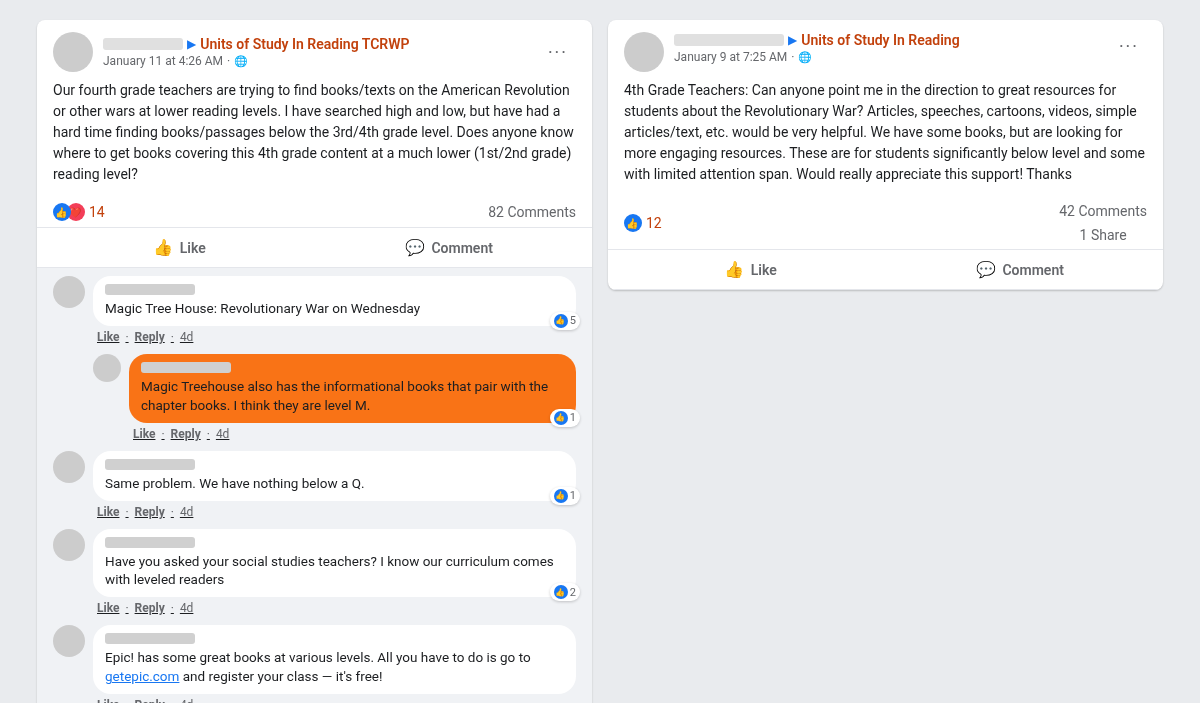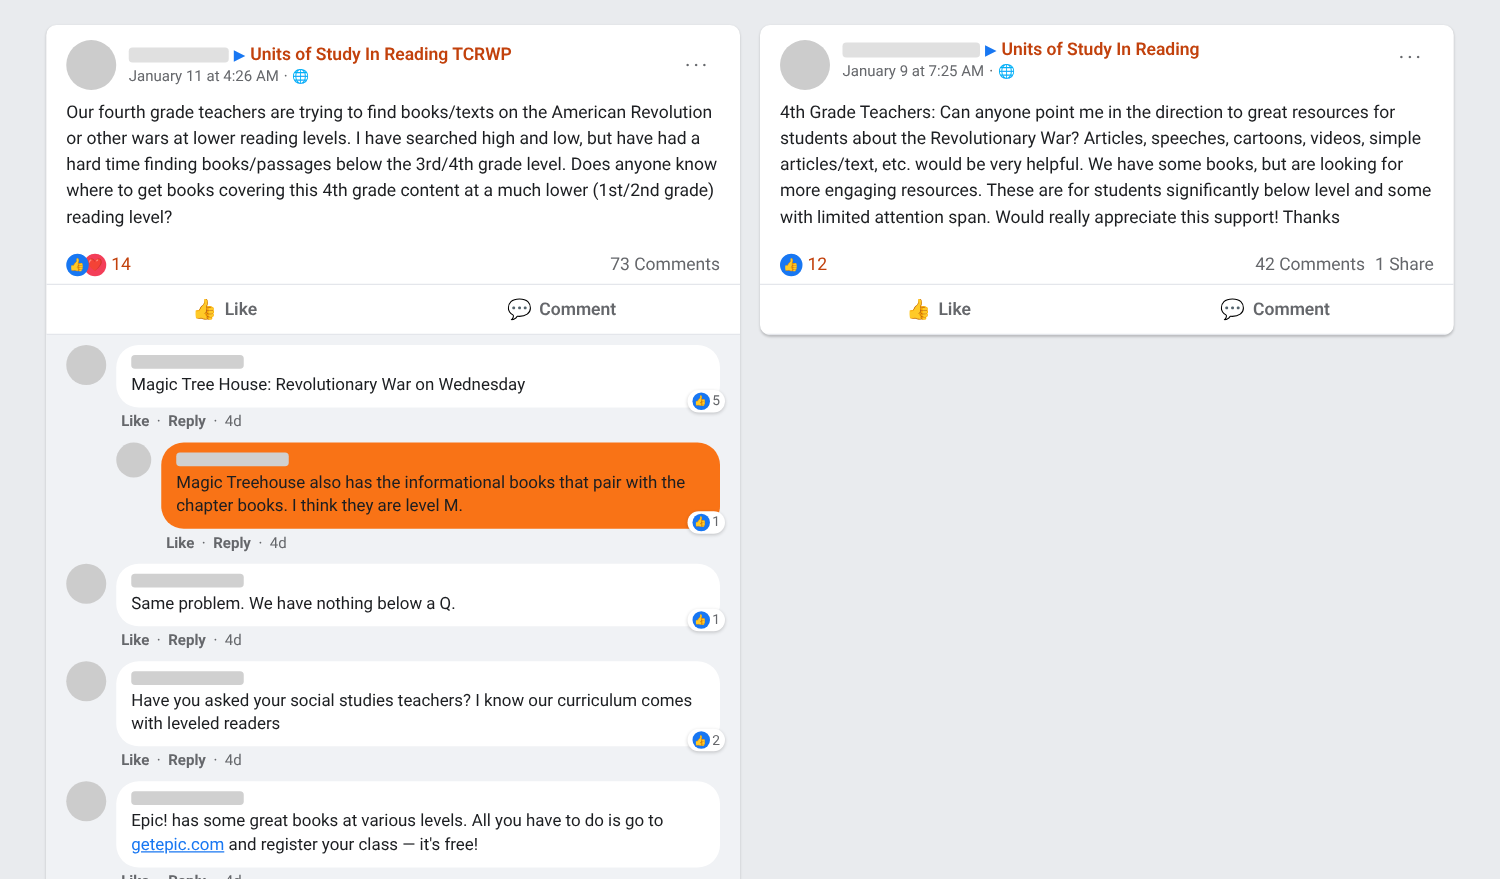--- a/index.html
+++ b/index.html
@@ -170,20 +170,21 @@
     .action-icon { font-size: 16px; }
     .comments-section {
       padding: 8px 16px;
       background: #f0f2f5;
     }
     .comment-item {
       display: flex;
       gap: 8px;
       margin-bottom: 10px;
       align-items: flex-start;
+      text-decoration: underline;
     }
     .comment-bubble {
       background: #fff;
       border-radius: 18px;
       padding: 8px 12px;
       flex: 1;
       position: relative;
     }
     .comment-bubble-inner {
       background: #f97316;
@@ -266,20 +267,21 @@
       display: flex;
       justify-content: space-between;
       align-items: center;
       padding: 6px 16px;
       border-bottom: 1px solid #e4e6eb;
     }
     .stats-right-text {
       display: flex;
       gap: 8px;
       align-items: center;
+      flex-direction: column;
     }
   </style>
 </head>
 <body>
 
 <div class="post-card">
 
   <div class="post-header">
     <div class="avatar"></div>
     <div class="post-meta">
@@ -302,21 +304,21 @@
   </div>
 
   <div class="post-stats">
     <div class="reaction-row">
       <div class="reaction-icons">
         <div class="reaction-like">👍</div>
         <div class="reaction-love">❤️</div>
       </div>
       <span class="reaction-count">14</span>
     </div>
-    <span class="comment-count">73 Comments</span>
+    <span class="comment-count">82 Comments</span>
   </div>
 
   <div class="action-bar">
     <div class="action-btn">
       <span class="action-icon">👍</span>
       <span>Like</span>
     </div>
     <div class="action-btn">
       <span class="action-icon">💬</span>
       <span>Comment</span>

